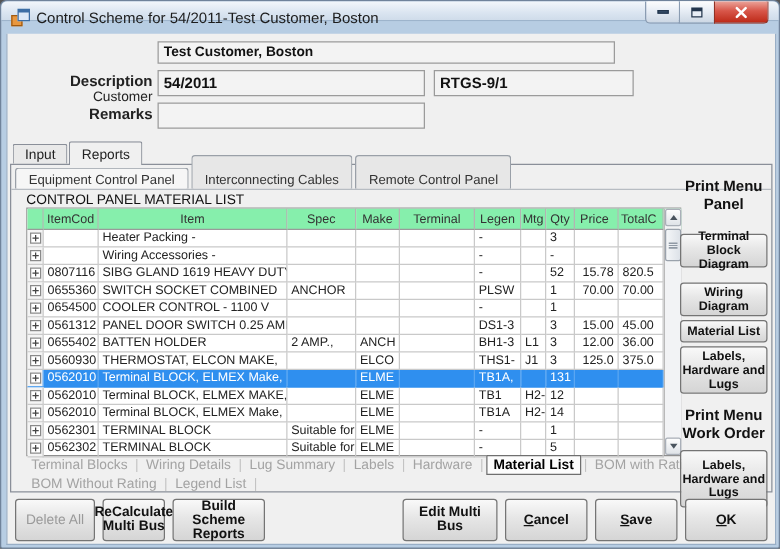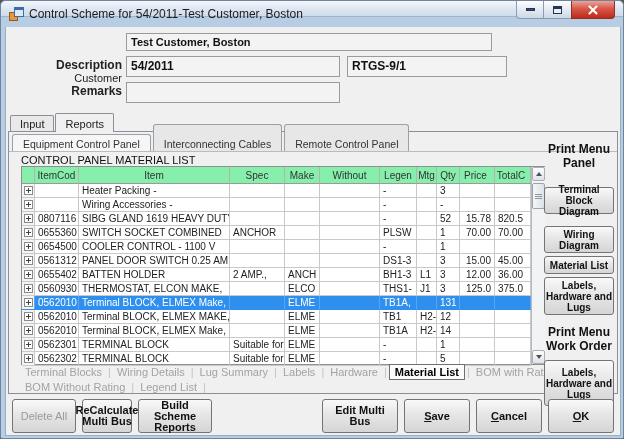--- a/index.html
+++ b/index.html
@@ -188,21 +188,21 @@
 
       <div class="table-title">CONTROL PANEL MATERIAL LIST</div>
 
       <div class="grid">
           <div class="grow header">
             <div class="gcell col-exp"></div>
             <div class="gcell col-code">ItemCod</div>
             <div class="gcell col-item">Item</div>
             <div class="gcell col-spec">Spec</div>
             <div class="gcell col-make">Make</div>
-            <div class="gcell col-supp">Without</div>
+            <div class="gcell col-supp">Terminal</div>
             <div class="gcell col-legen">Legen</div>
             <div class="gcell col-mtg">Mtg</div>
             <div class="gcell col-qty">Qty</div>
             <div class="gcell col-price">Price</div>
             <div class="gcell col-total">TotalC</div>
             <div class="gcell col-sbar"></div>
           </div>
           <div class="grow">
             <div class="gcell col-exp">
               <span class="plus-icon"></span>
@@ -460,24 +460,24 @@
         </button>
         <button class="btn f-btn w-build">
           <span class="lbl">Build
 Scheme
 Reports</span>
         </button>
         <button class="btn f-btn w-edit spacer-before">
           <span class="lbl">Edit Multi
 Bus</span>
         </button>
+        <button class="btn f-btn w-cancel">
+          <span class="lbl accel">Cancel</span>
+        </button>
         <button class="btn f-btn w-save">
           <span class="lbl accel">Save</span>
-        </button>
-        <button class="btn f-btn w-cancel">
-          <span class="lbl accel">Cancel</span>
         </button>
         <button class="btn f-btn w-ok">
           <span class="lbl accel">OK</span>
         </button>
       </div>
   </div>
 </div>
 
 </body></html>

